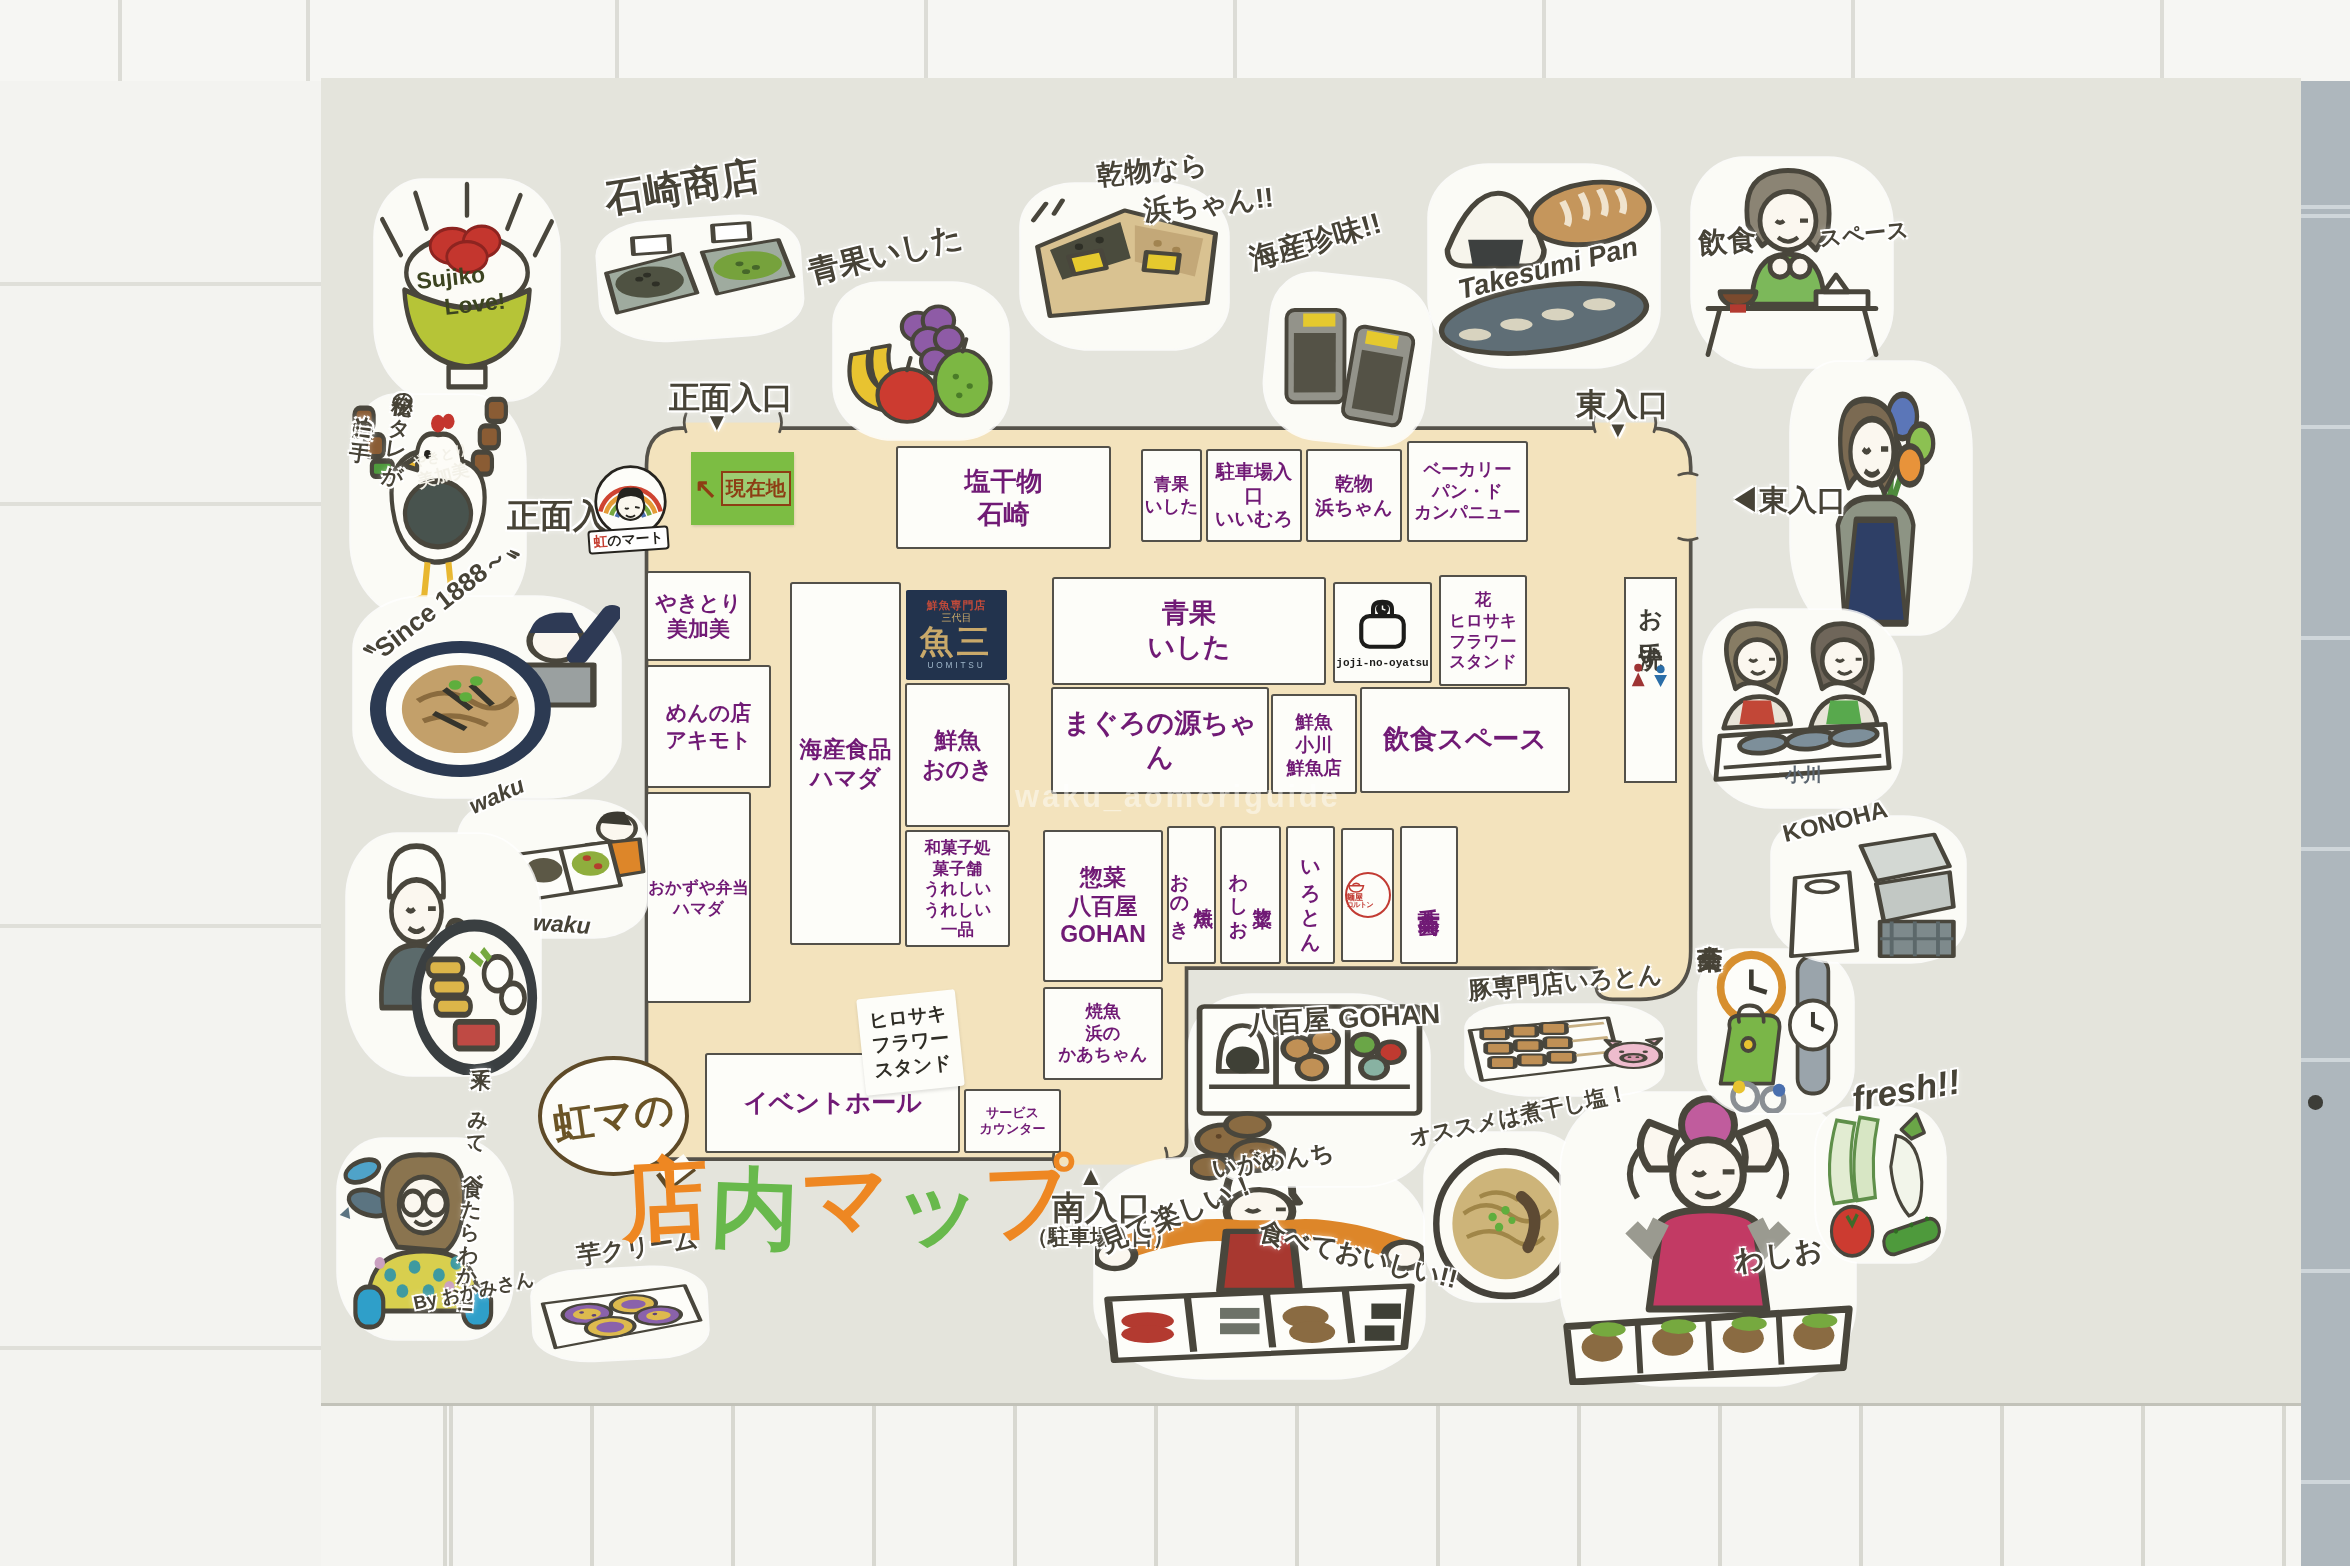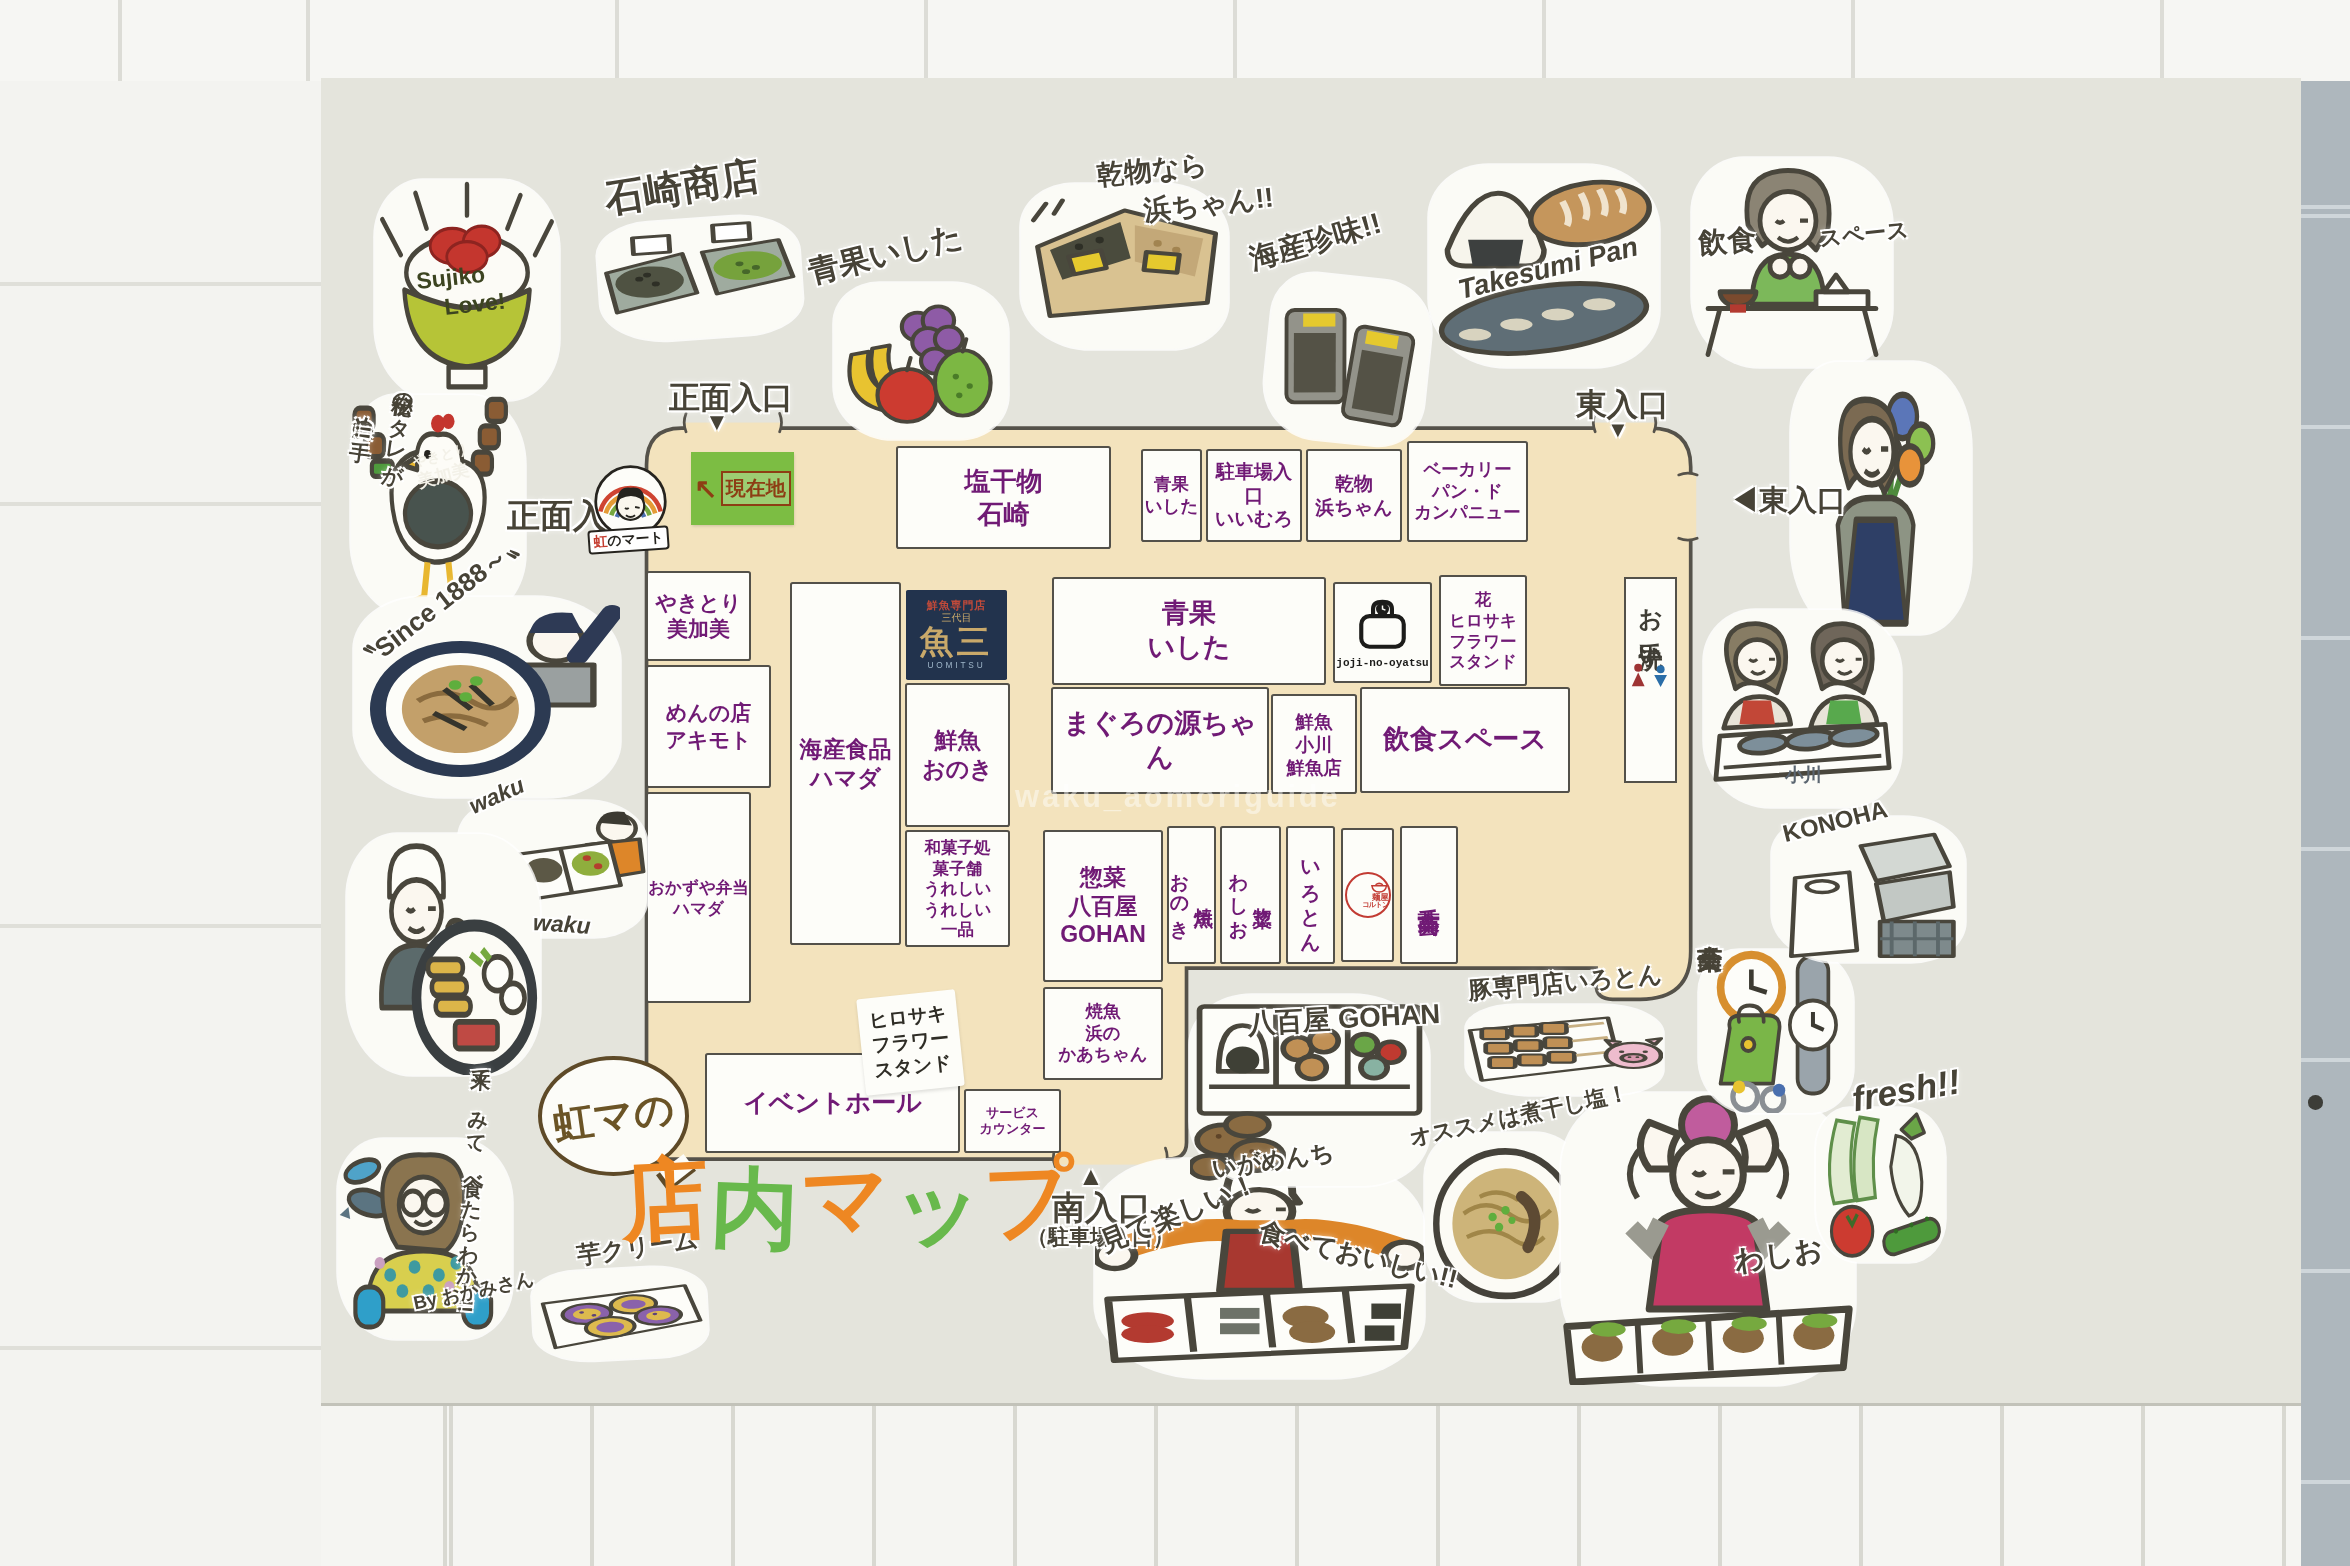--- a/index.html
+++ b/index.html
@@ -30,21 +30,21 @@
   #niji-badge .nm{position:absolute;left:-5.5px;bottom:0;background:#fff;border:2.8px solid #26241f;border-radius:3.7px;font-size:13.8px;font-weight:bold;color:#26241f;padding:0.9px 3.7px;transform:rotate(-4deg);white-space:nowrap;}
   #niji-badge .nm b{color:#c43b2e;}
   #uomitsu{left:906px;top:590px;width:101px;height:90px;background:#22334d;color:#c9a96a;display:flex;flex-direction:column;align-items:center;justify-content:center;line-height:1.15;border-radius:1.8px;}
   #uomitsu .r1{font-size:11px;color:#c04a3a;font-weight:bold;letter-spacing:0.9px;}
   #uomitsu .r2{font-size:10px;}
   #uomitsu .r3{font-size:33px;font-weight:bold;letter-spacing:3.7px;}
   #uomitsu .r4{font-size:8.3px;color:#9fb6c9;letter-spacing:2.8px;}
   #joji{left:1333px;top:582px;width:99px;height:101px;background:#fdfdf9;border:2.8px solid #53514a;border-radius:2.8px;display:flex;flex-direction:column;align-items:center;justify-content:center;gap:1.8px;}
   #joji .txt{font-size:11px;font-weight:bold;color:#1c1c1a;font-family:"Liberation Mono",monospace;letter-spacing:0;}
   #korton{left:1341px;top:828px;width:53px;height:134px;background:#fdfdf9;border:2.8px solid #53514a;border-radius:2.8px;display:flex;align-items:center;justify-content:center;}
-  #korton .circ{width:42px;height:42px;border:2.8px solid #c23b33;border-radius:50%;display:flex;flex-direction:column;align-items:flex-end;justify-content:center;color:#c23b33;font-weight:bold;line-height:1;}
+  #korton .circ{width:42px;height:42px;border:2.8px solid #c23b33;border-radius:50%;display:flex;flex-direction:column;align-items:flex-start;justify-content:center;color:#c23b33;font-weight:bold;line-height:1;}
   #korton .c1{font-size:8.3px;} #korton .c2{font-size:7.3px;letter-spacing:-0.9px;}
   #yamakin{left:1465px;top:829px;width:125px;height:132px;background:#fdfdf9;border:2.8px solid #53514a;border-radius:2.8px;display:flex;flex-direction:column;align-items:stretch;color:#17150f;}
   #yamakin .top{display:flex;justify-content:space-between;font-size:12px;font-weight:bold;padding:3.7px 7.3px 0 7.3px;}
   #yamakin .main{flex:1;display:flex;flex-direction:column;align-items:center;justify-content:center;font-weight:bold;font-size:37px;line-height:.95;letter-spacing:1.8px;}
   #yamakin .bot{font-size:12px;font-weight:bold;text-align:center;border-top:1.8px solid #17150f;padding:1.8px 0;}
   #toilet{left:1624px;top:577px;width:53px;height:206px;background:#fdfdf9;border:2.8px solid #53514a;display:flex;flex-direction:column;align-items:center;justify-content:flex-start;padding-top:13px;}
   #toilet .txt{writing-mode:vertical-rl;font-size:24px;font-weight:bold;color:#3f3d35;letter-spacing:3.7px;}
   #title-bubble{position:absolute;left:538px;top:1056px;width:143px;height:112px;background:#fcfcf8;border:4.6px solid #5e4a28;border-radius:50%;display:flex;align-items:center;justify-content:center;}
   #title-bubble:after{content:"";position:absolute;right:-3.7px;bottom:-14.7px;width:22px;height:24px;background:#fcfcf8;border-right:4.6px solid #5e4a28;border-bottom:4.6px solid #5e4a28;transform:skewX(-24deg) rotate(40deg);}
   #title-bubble .t{font-size:40px;font-weight:bold;color:#6b5426;transform:rotate(-8deg);}

